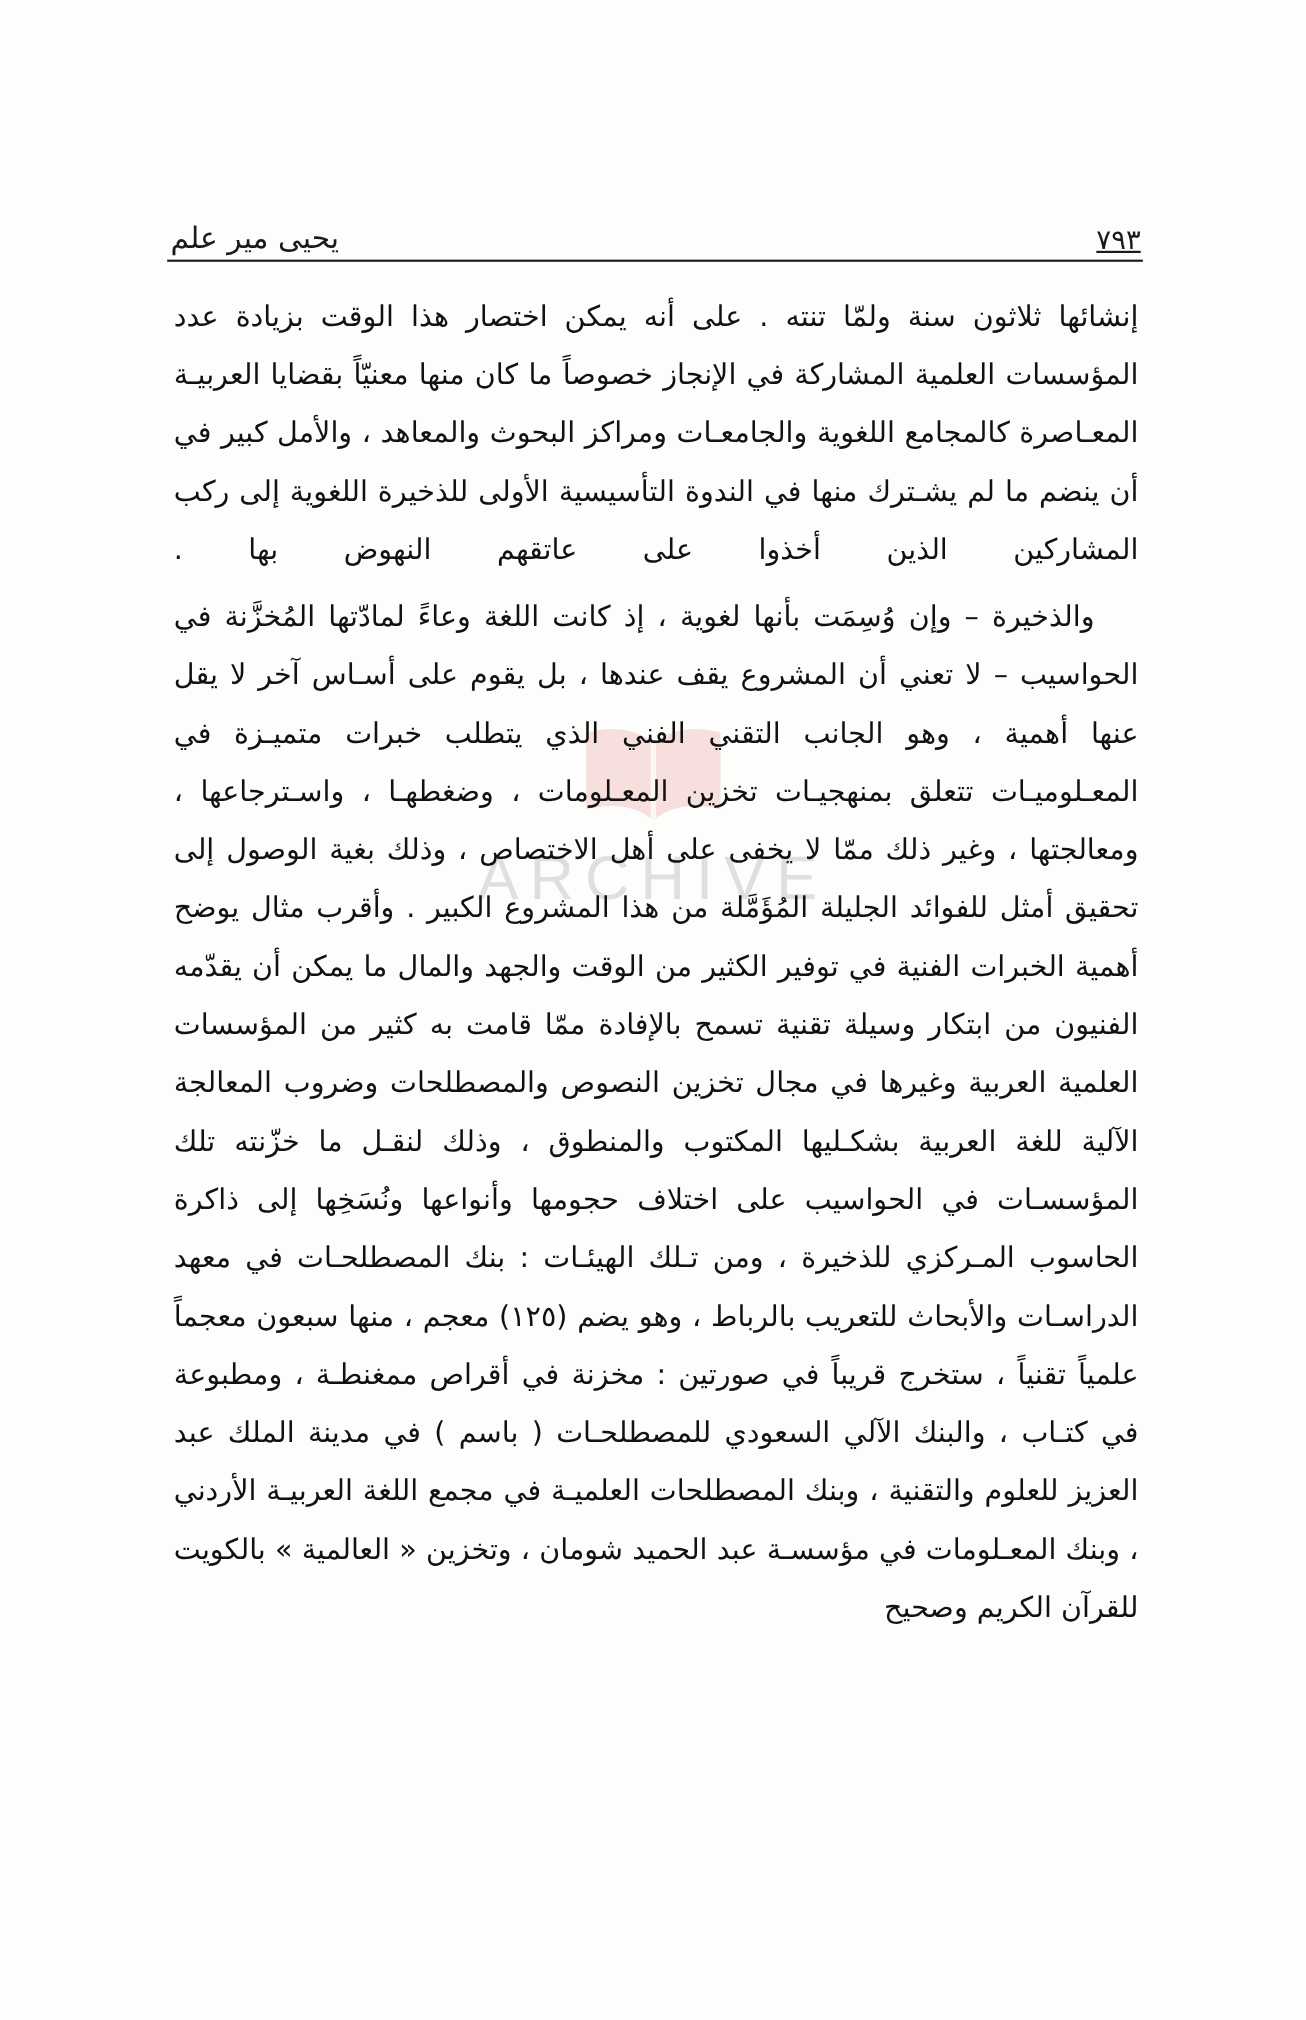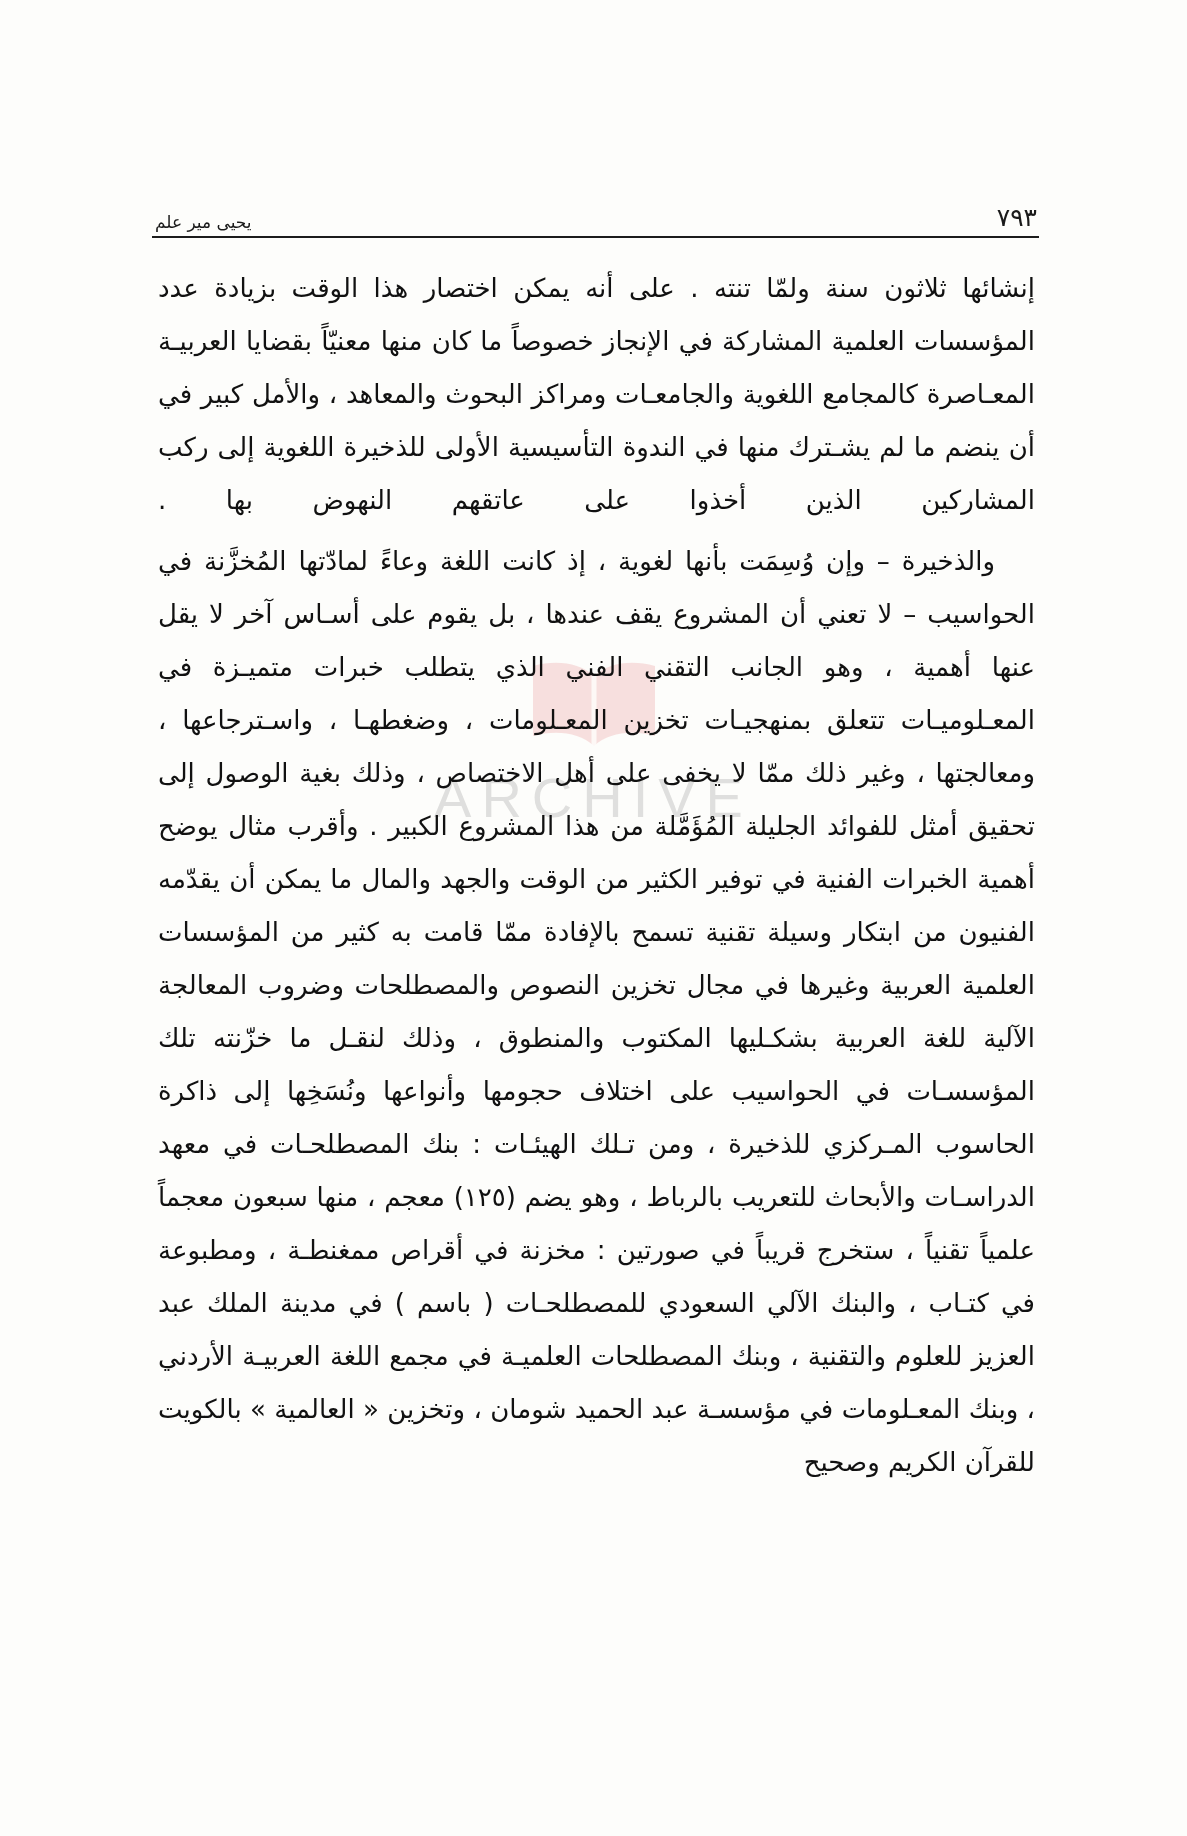--- a/index.html
+++ b/index.html
@@ -22,29 +22,30 @@
     top: 186px;
     left: 155px;
     right: 150px;
     height: 46px;
     display: flex;
     align-items: flex-end;
     justify-content: space-between;
     direction: rtl;
   }
   .header-title {
-    font-size: 17px;
+    font-size: 27px;
     color: #1a1a1a;
     letter-spacing: 0.5px;
     margin-right: 300px;
   }
   .page-number {
     font-size: 25px;
     color: #1a1a1a;
     letter-spacing: 1px;
+    text-decoration: underline;
   }
   .header-rule {
     position: absolute;
     top: 236px;
     left: 152px;
     right: 148px;
     height: 2px;
     background: #1c1c1c;
   }
 

